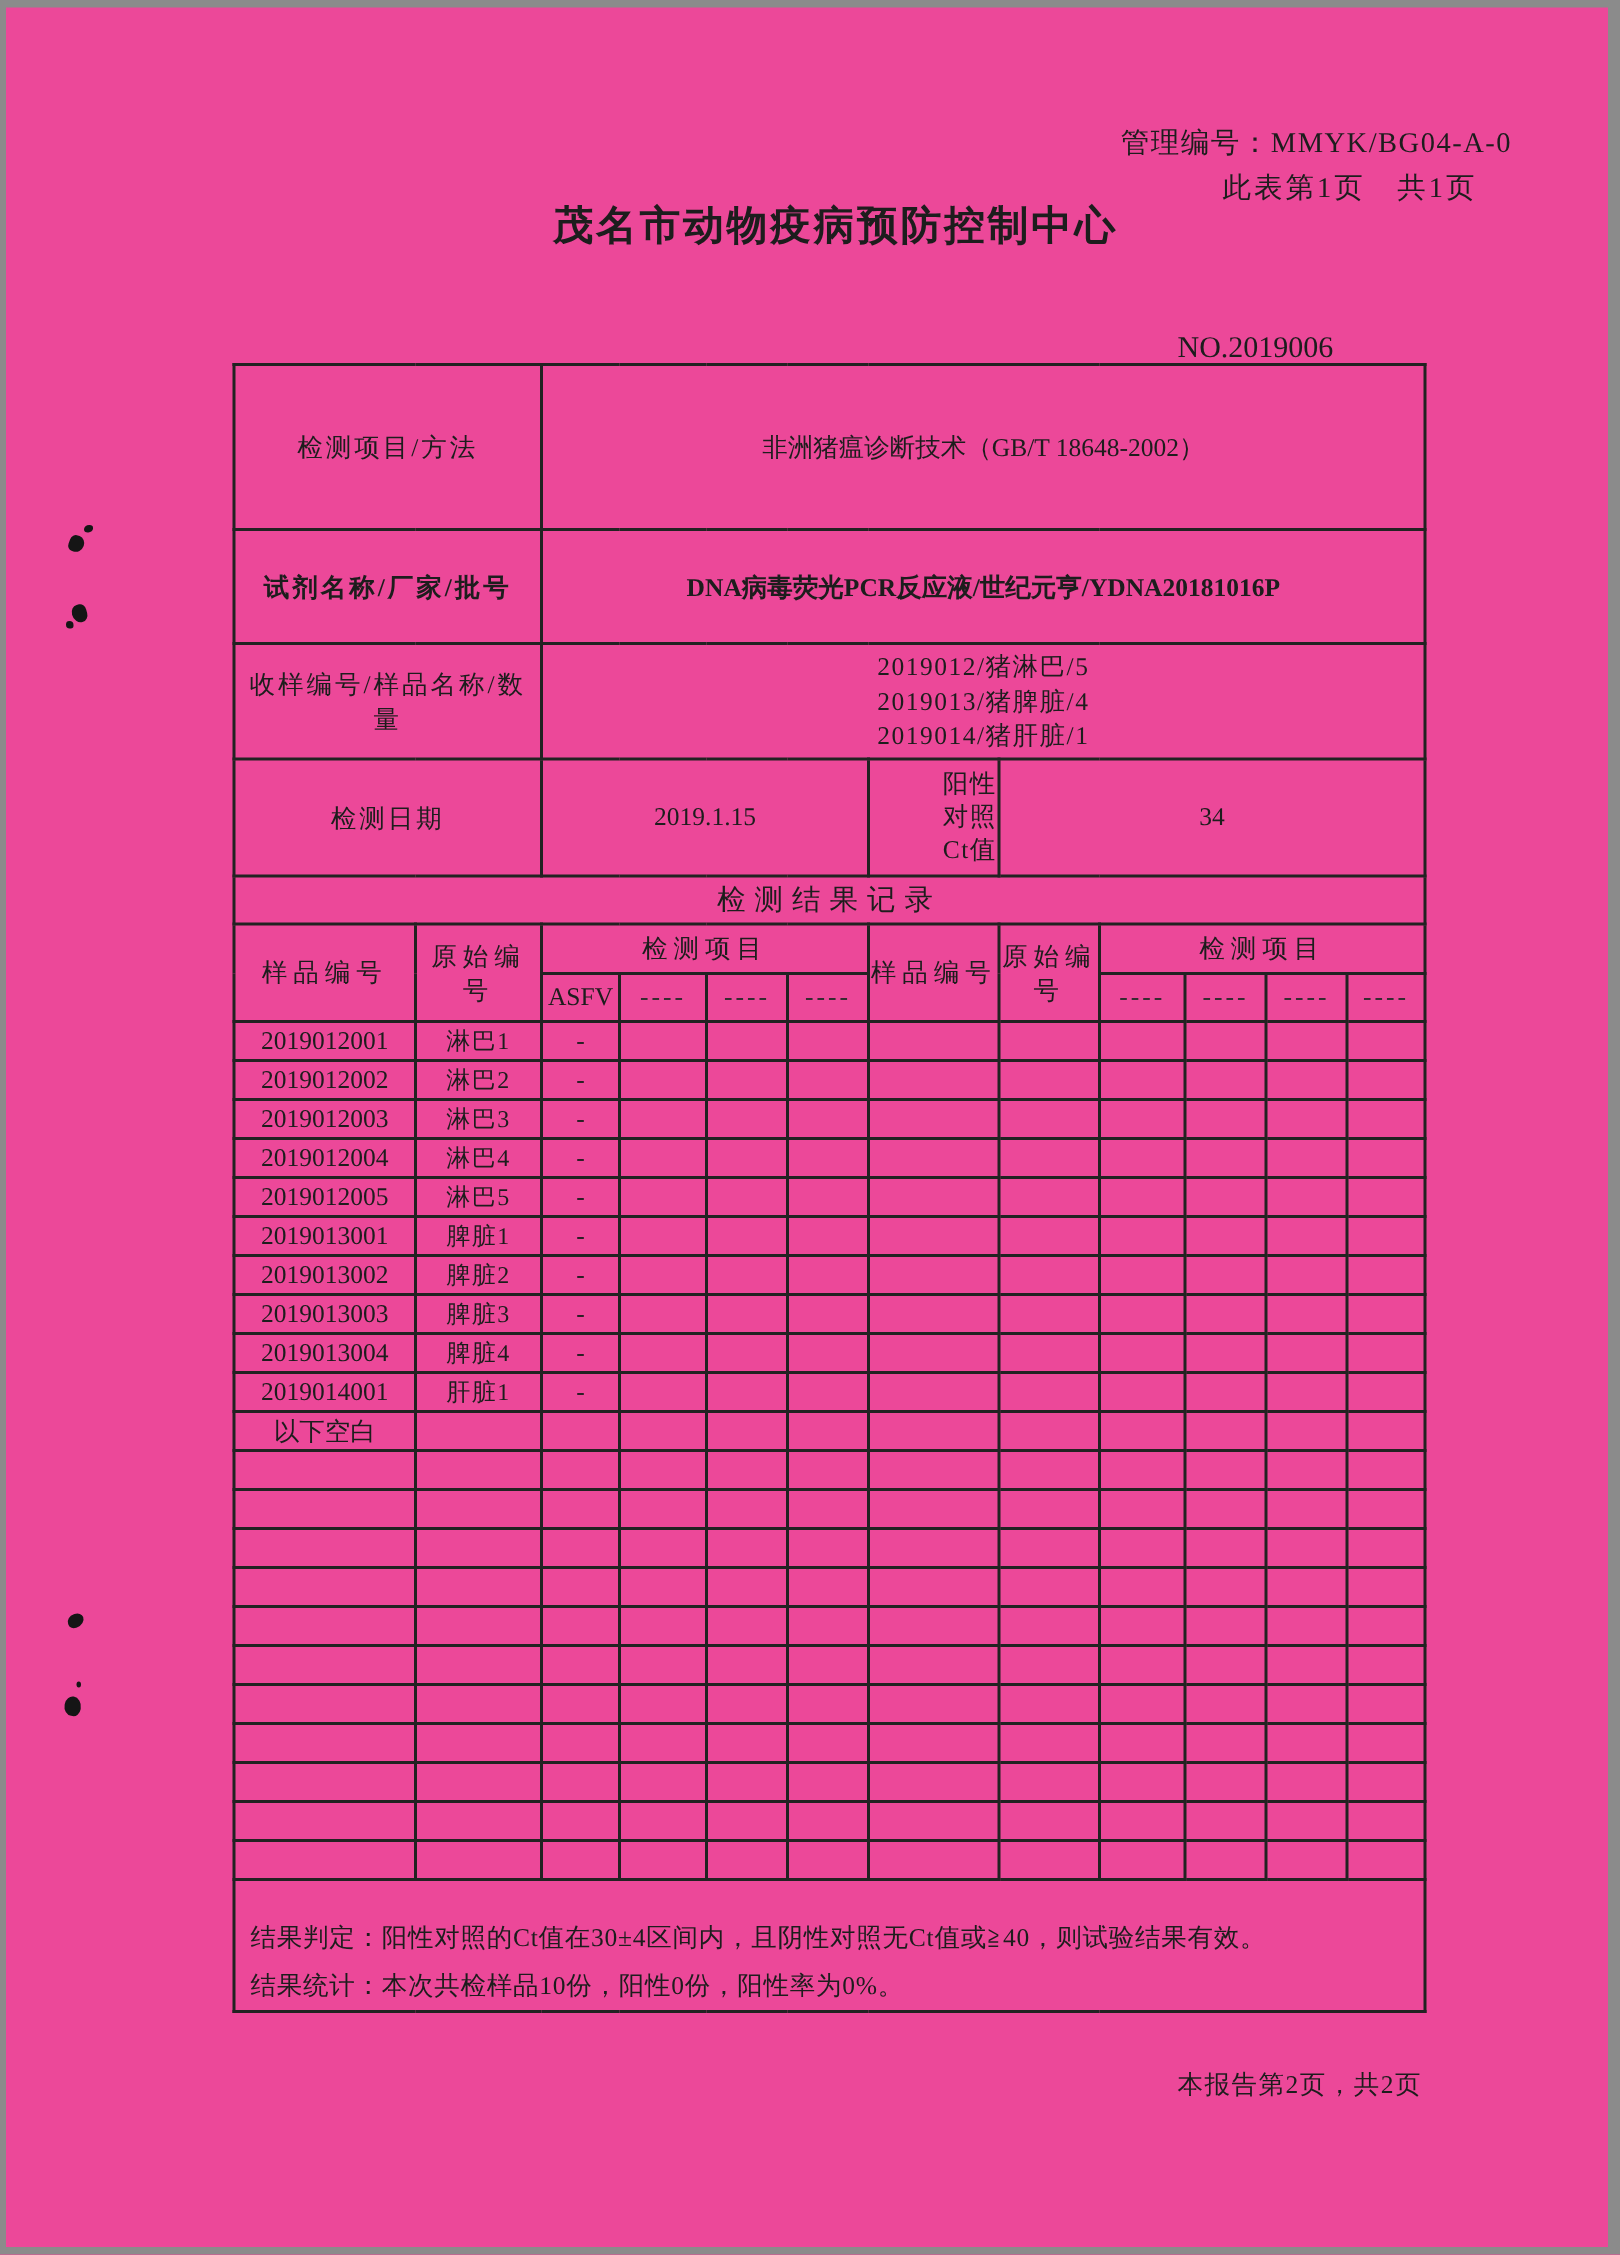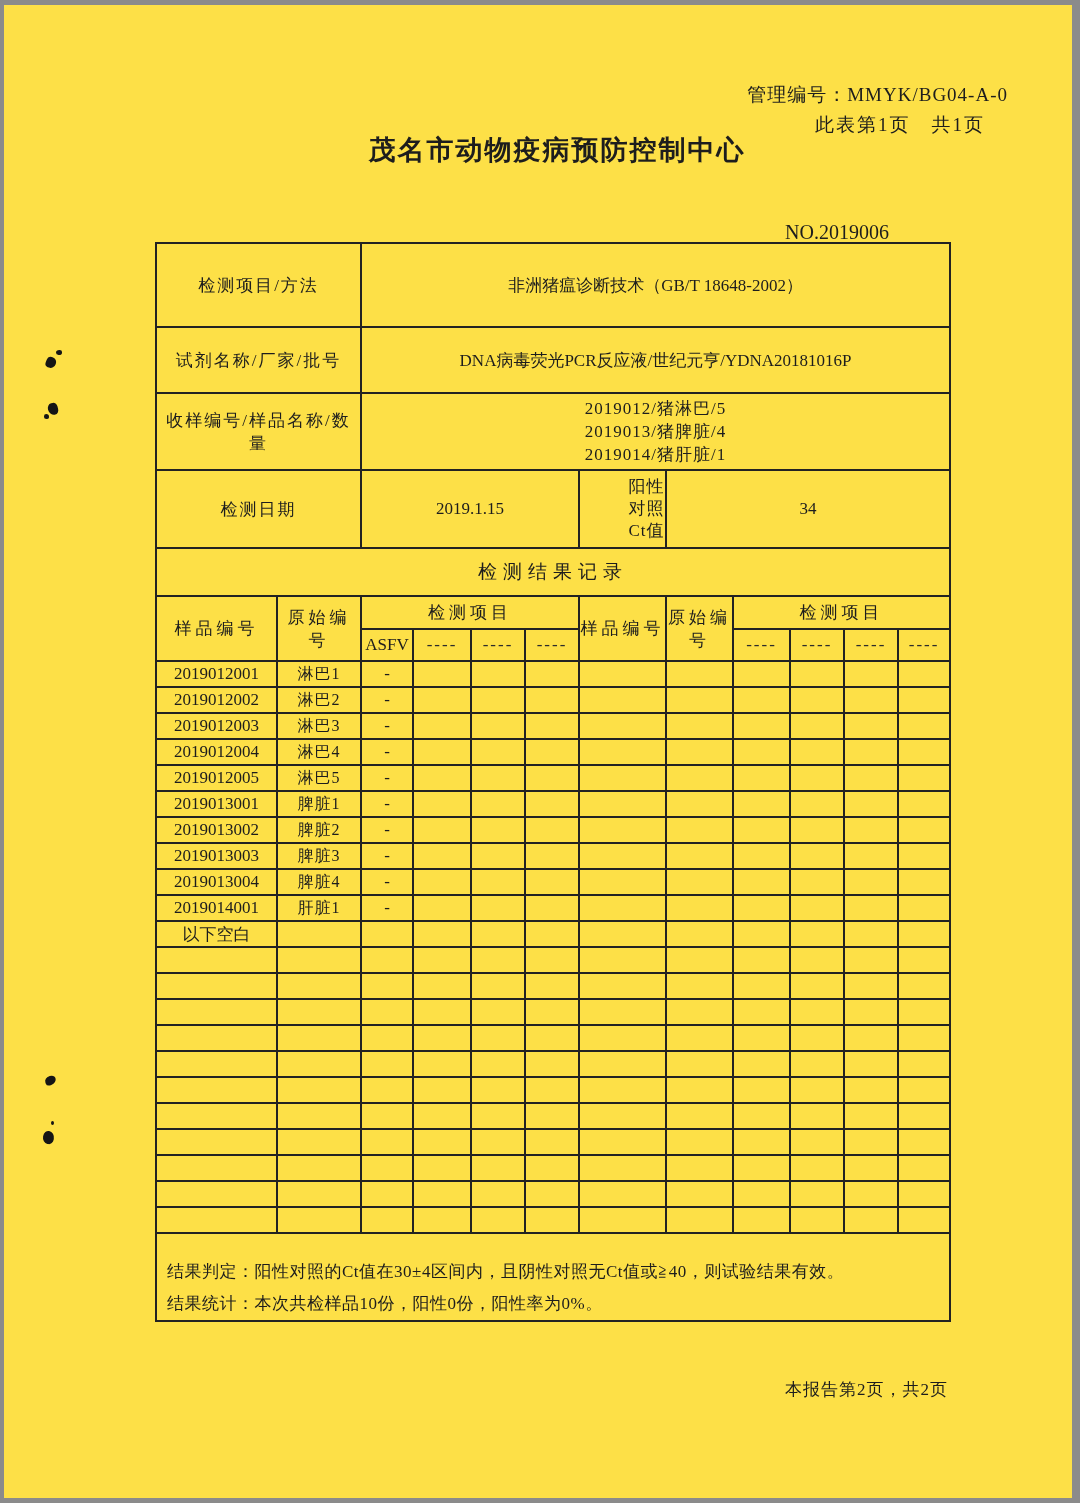--- a/index.html
+++ b/index.html
@@ -7,21 +7,21 @@
   body {
     width: 1080px; height: 1503px;
     background: #8b8b8b;
     position: relative;
     font-family: "Liberation Serif", "DejaVu Serif", serif;
     color: #1d1d1d;
   }
   .page {
     position: absolute;
     left: 4px; top: 5px; right: 8px; bottom: 5px;
-    background: #fde047;
+    background: #ec4899;
     overflow: hidden;
   }
   
   .admin-line {
     position: absolute; top: 77px; right: 64px;
     font-size: 19px; letter-spacing: 1px; white-space: pre;
   }
   .page-line {
     position: absolute; top: 107px; right: 87px;
     font-size: 19px; letter-spacing: 2px; white-space: pre;
@@ -47,27 +47,27 @@
   }
   table.doc-table td {
     border: 2px solid #222222;
     text-align: center;
     vertical-align: middle;
     font-size: 17px;
     padding: 0;
     overflow: hidden;
   }
   td.lbl { letter-spacing: 2px; padding: 0 6px; }
-  tr.r-method td { height: 84px; }
-  tr.r-reagent td { height: 66px; }
+  tr.r-method td { height: 110px; }
+  tr.r-reagent td { height: 76px; font-weight: bold; }
   tr.r-samples td { height: 77px; }
   tr.r-date td { height: 78px; }
   .samples-line { line-height: 23px; letter-spacing: 1px; }
   .ct-line { line-height: 22px; letter-spacing: 1px; padding-left: 48px; }
-  tr.r-section td { height: 48px; font-size: 19px; letter-spacing: 6px; }
+  tr.r-section td { height: 32px; font-size: 19px; letter-spacing: 6px; }
   tr.r-head1 td { height: 33px; letter-spacing: 4px; }
   tr.r-head2 td { height: 32px; margin-top: 28px; }
   td.dash-cell { font-size: 13px; letter-spacing: 2px; color: #2c2c2c; }
   td.asfv-cell { font-size: 16px; letter-spacing: 0; }
   tbody.results-body td { height: 26px; font-size: 17px; }
   tbody.results-body td:nth-child(2) { font-size: 16px; letter-spacing: 1px; }
   tr.r-conclusion td {
     height: 85px;
     text-align: left;
     vertical-align: top;

